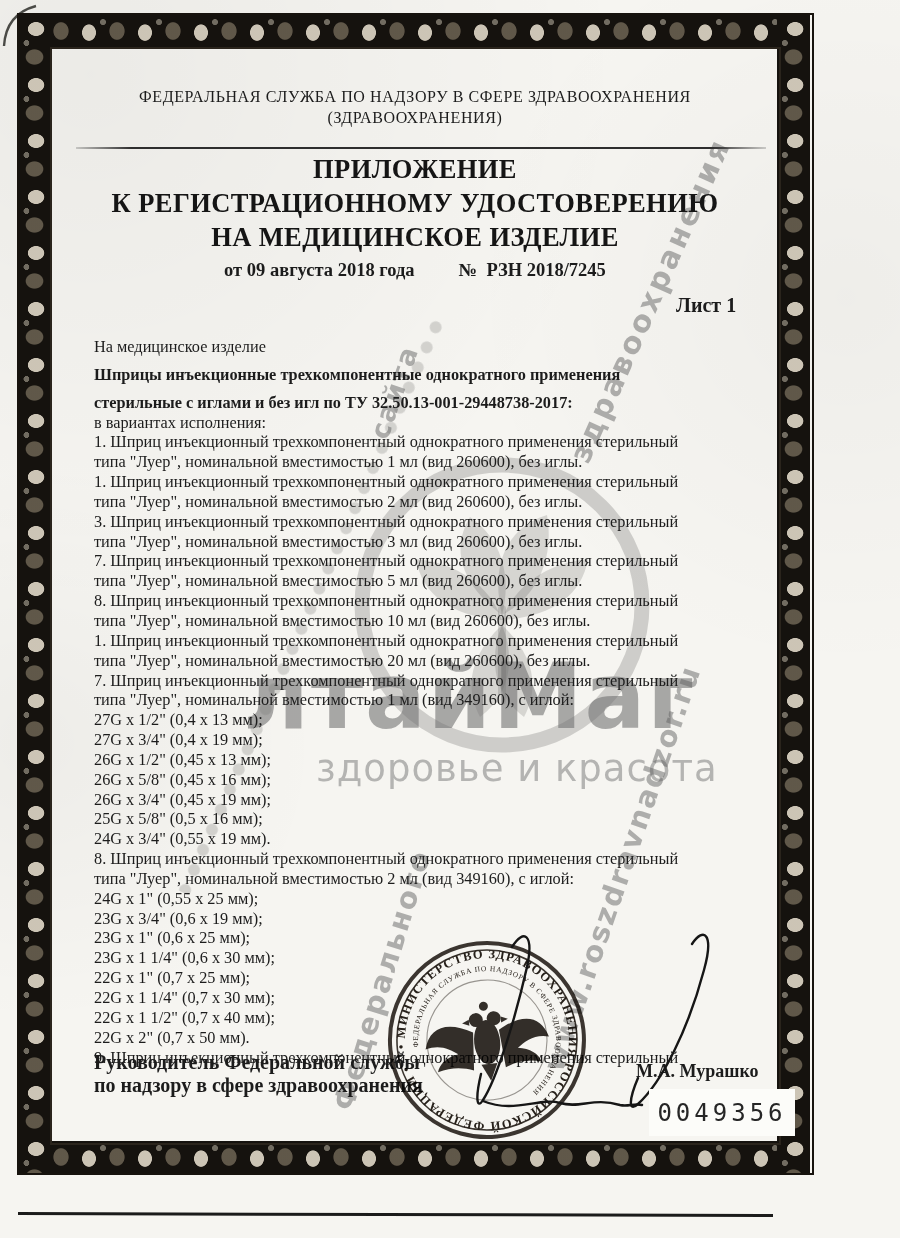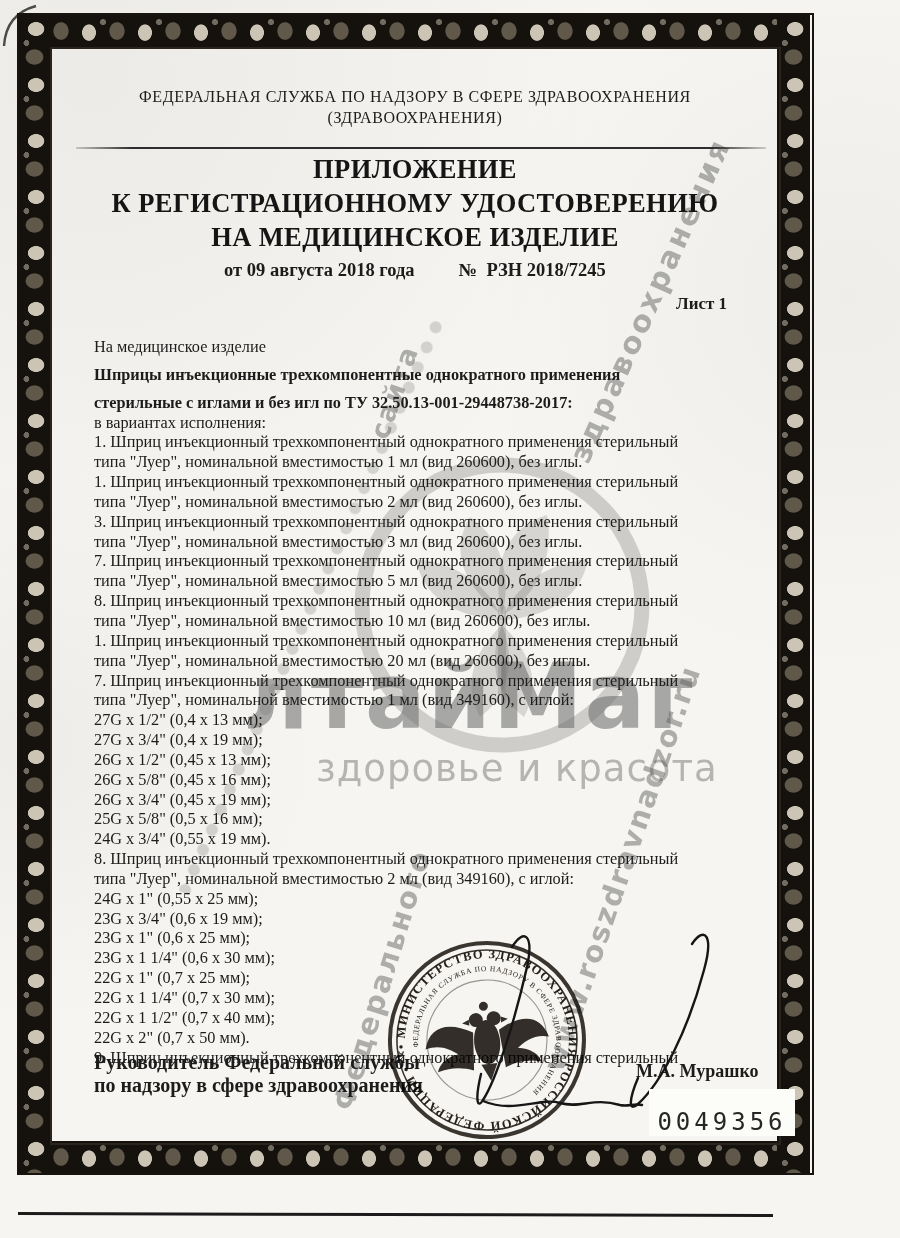--- a/index.html
+++ b/index.html
@@ -47,30 +47,30 @@
   .wm-emblem{left:352px;top:455px;width:300px;height:300px;}
   .wm-rope{left:300px;top:290px;width:24px;height:630px;transform:rotate(24deg);
     background-image:radial-gradient(circle 9px at 50% 11px, rgba(0,0,0,.14) 0 60%, transparent 72%);
     background-size:100% 22px;background-repeat:repeat-y;}
   
   .content{position:absolute;z-index:4;}
   .agency{left:60px;top:86px;width:710px;text-align:center;font-size:16px;letter-spacing:.6px;line-height:21px;}
   .rule{left:76px;top:147px;width:690px;height:2px;background:linear-gradient(90deg,rgba(40,40,40,.2),#2e2e2e 8%,#2e2e2e 92%,rgba(40,40,40,.2));}
   .title{left:60px;top:152px;width:710px;text-align:center;font-size:26.5px;font-weight:bold;letter-spacing:.4px;line-height:34px;color:#151515;}
   .daterow{left:60px;top:260px;width:710px;display:flex;justify-content:center;gap:44px;font-size:18.5px;font-weight:bold;}
-  .sheet{left:676px;top:294px;font-size:17px;font-weight:bold;}
+  .sheet{left:676px;top:294px;font-size:20px;font-weight:bold;}
   
   .bodytext{left:94px;top:337px;width:680px;font-size:16.3px;line-height:19.85px;}
   .ln{white-space:nowrap;}
   .ln.bold{font-weight:bold;margin-top:8px;}
   
   .sig-block{left:94px;top:1051px;font-size:20px;font-weight:bold;line-height:23px;}
   .sig-name{left:636px;top:1061px;font-size:18px;font-weight:bold;}
   .serial-box{position:absolute;left:649px;top:1089px;width:146px;height:47px;background:#fcfcf9;z-index:8;
-    display:flex;align-items:flex-end;justify-content:center;
+    display:flex;align-items:center;justify-content:center;
     font-family:"DejaVu Sans Mono","Liberation Mono",monospace;font-size:24px;letter-spacing:4px;color:#262626;}
   .seal{position:absolute;left:385px;top:938px;width:205px;height:205px;z-index:6;mix-blend-mode:multiply;transform:rotate(-6deg);}
   .signature{position:absolute;left:362px;top:922px;width:375px;height:205px;z-index:7;}
   .bottom-rule{position:absolute;left:18px;top:1213px;width:755px;height:3px;background:#1b1b1b;transform:rotate(.15deg);z-index:1;}
   .corner-curl{position:absolute;left:0;top:0;width:60px;height:70px;z-index:1;}
 </style>
 </head>
 <body>
 
 <div class="stage">

